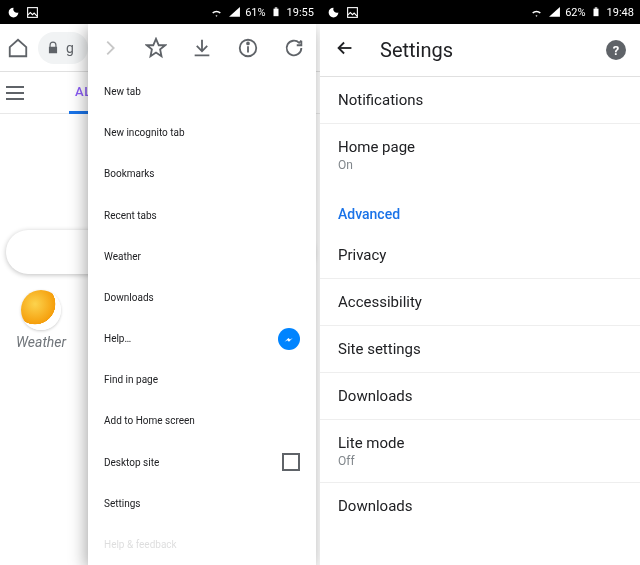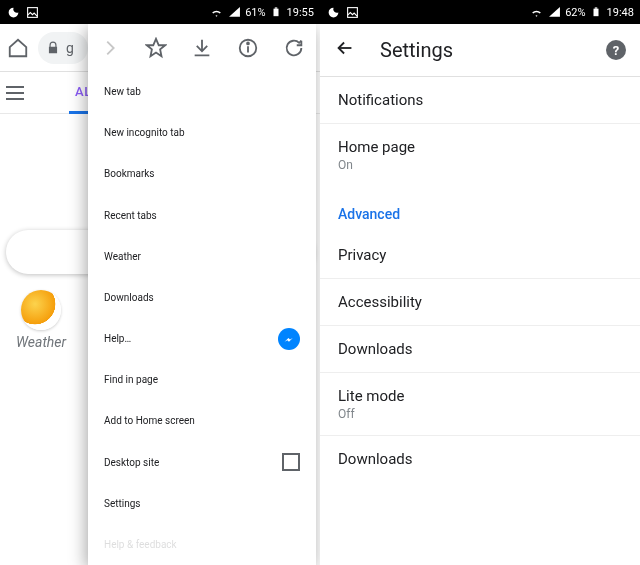--- a/index.html
+++ b/index.html
@@ -256,20 +256,23 @@
 
     <div class="section-label">Advanced</div>
 
     <div class="setting-row first">
       <div>Privacy</div>
     </div>
     <div class="setting-row">
       <div>Accessibility</div>
     </div>
     <div class="setting-row">
+      <div>Site settings</div>
+    </div>
+    <div class="setting-row">
       <div>Downloads</div>
     </div>
     <div class="setting-row">
       <div>Lite mode</div>
       <div class="setting-sub">Off</div>
     </div>
     <div class="setting-row">
       <div>Downloads</div>
     </div>
 

